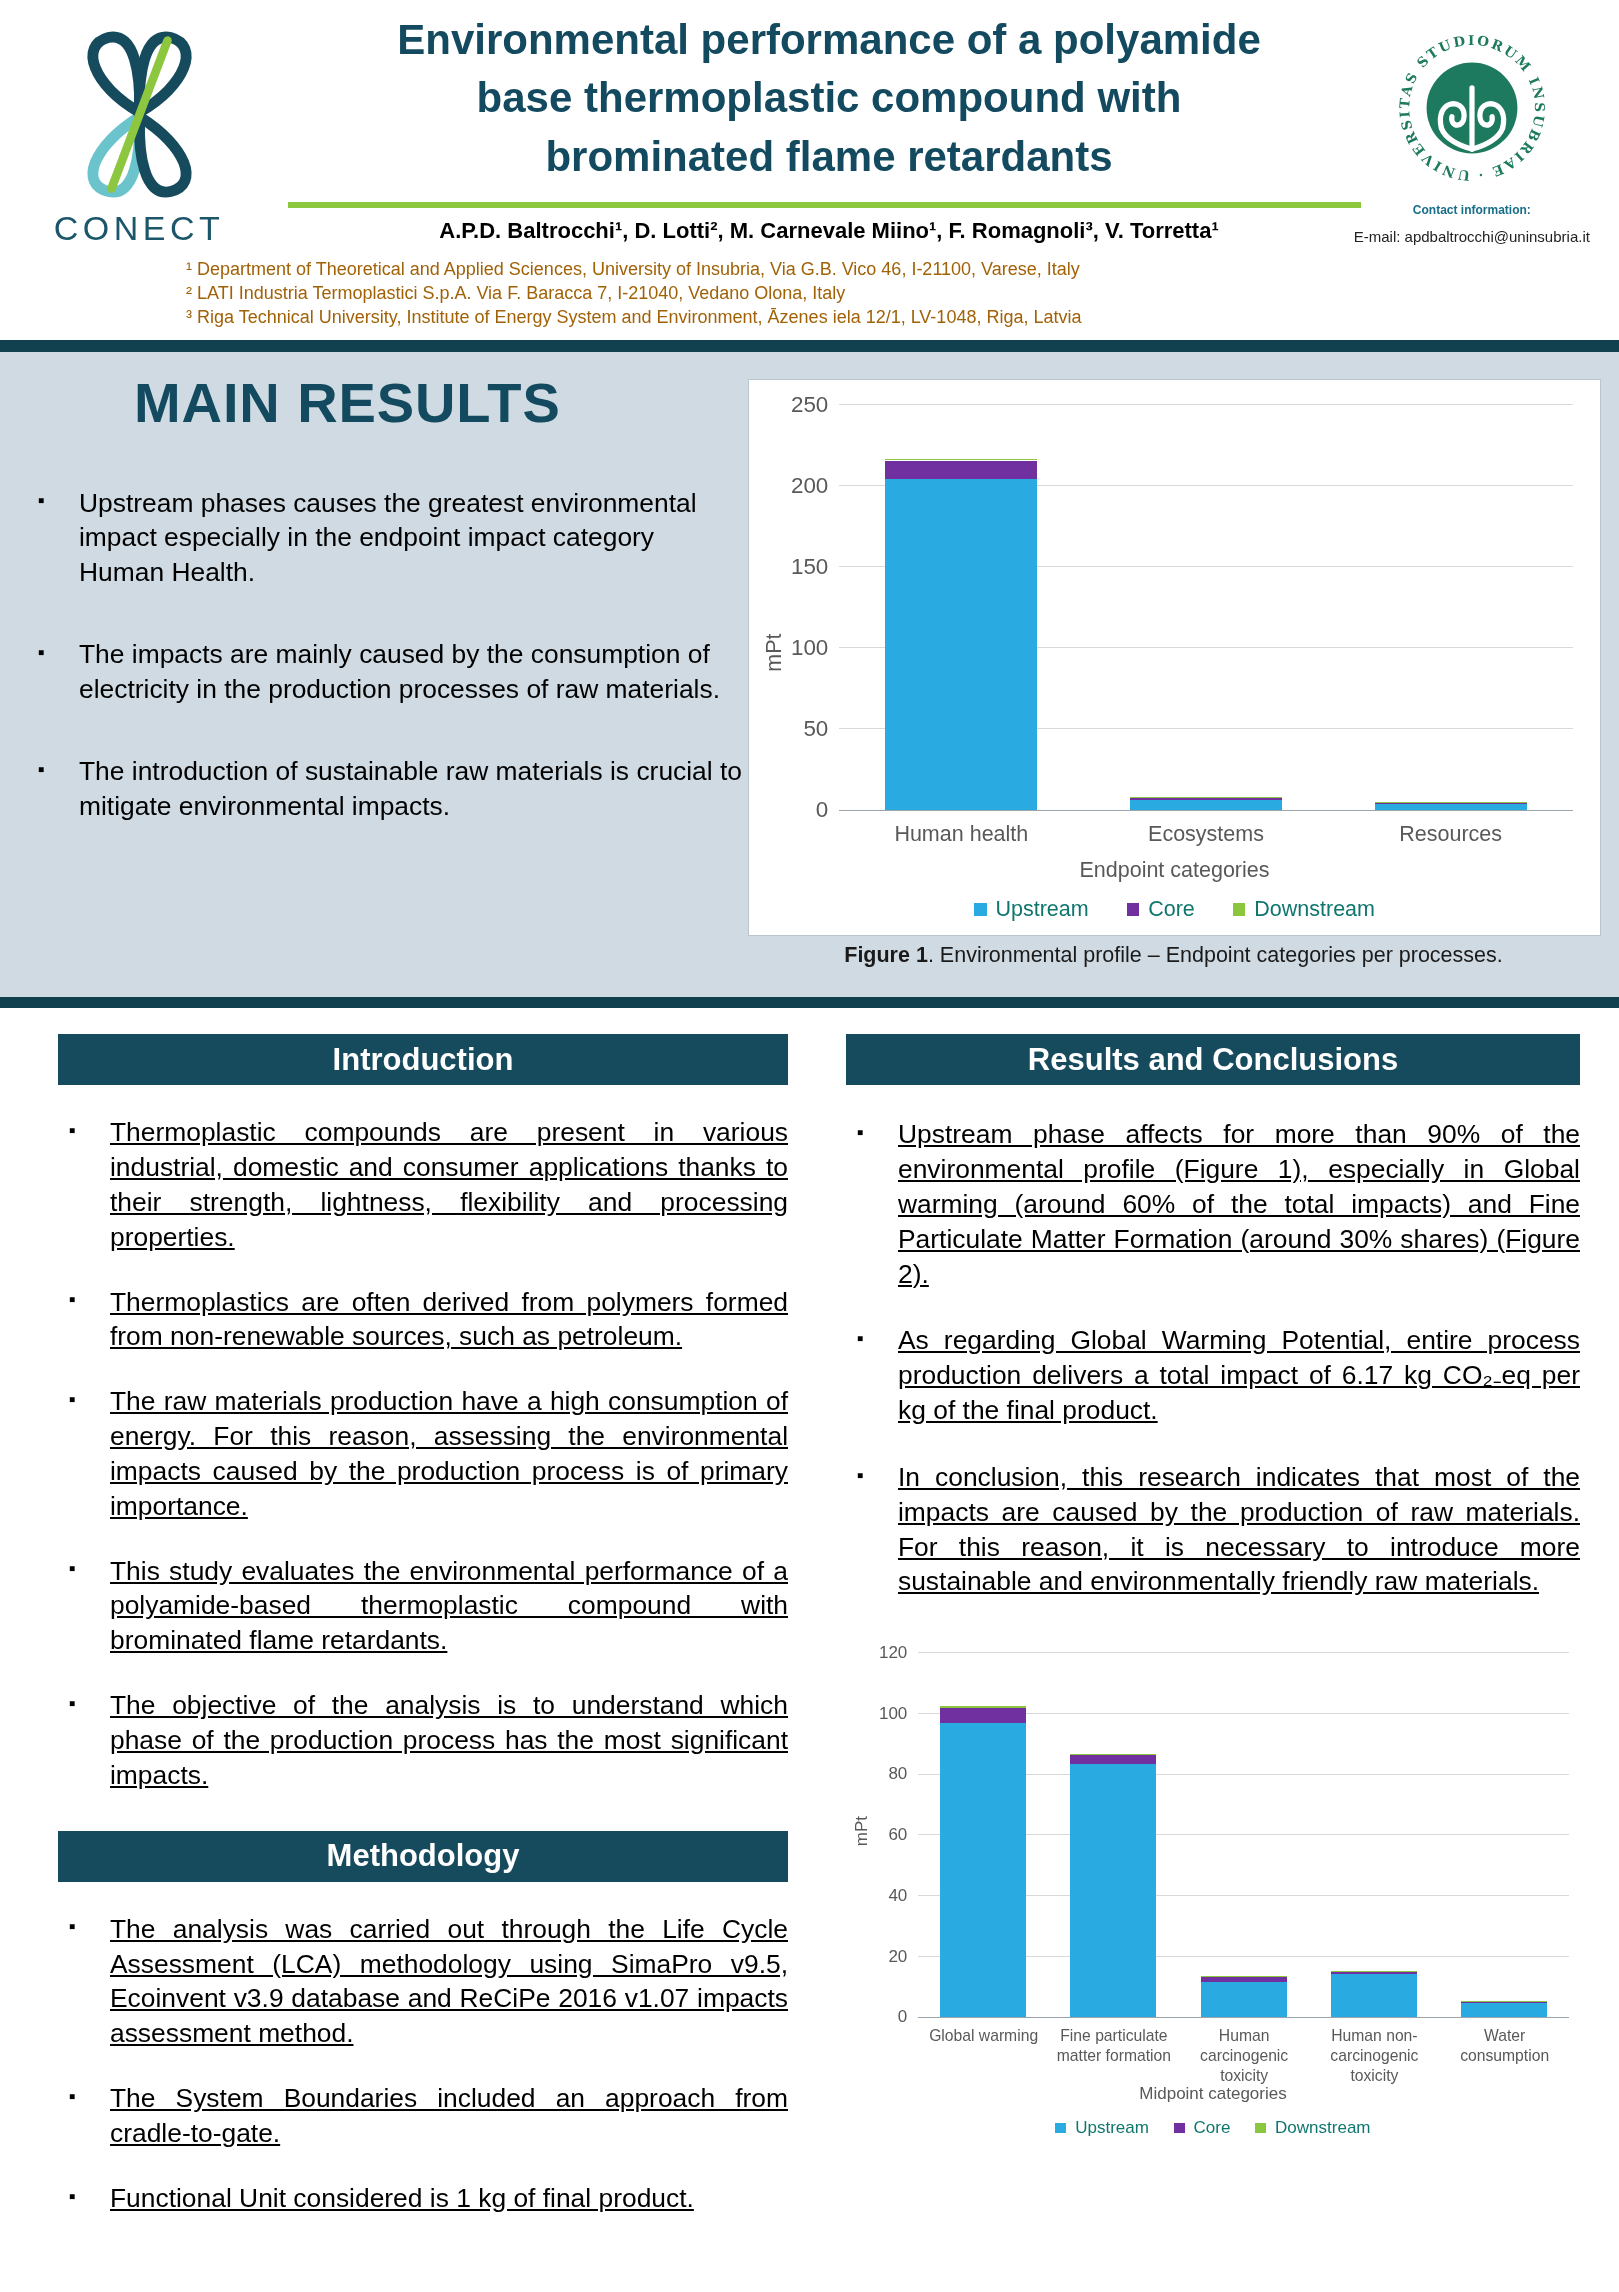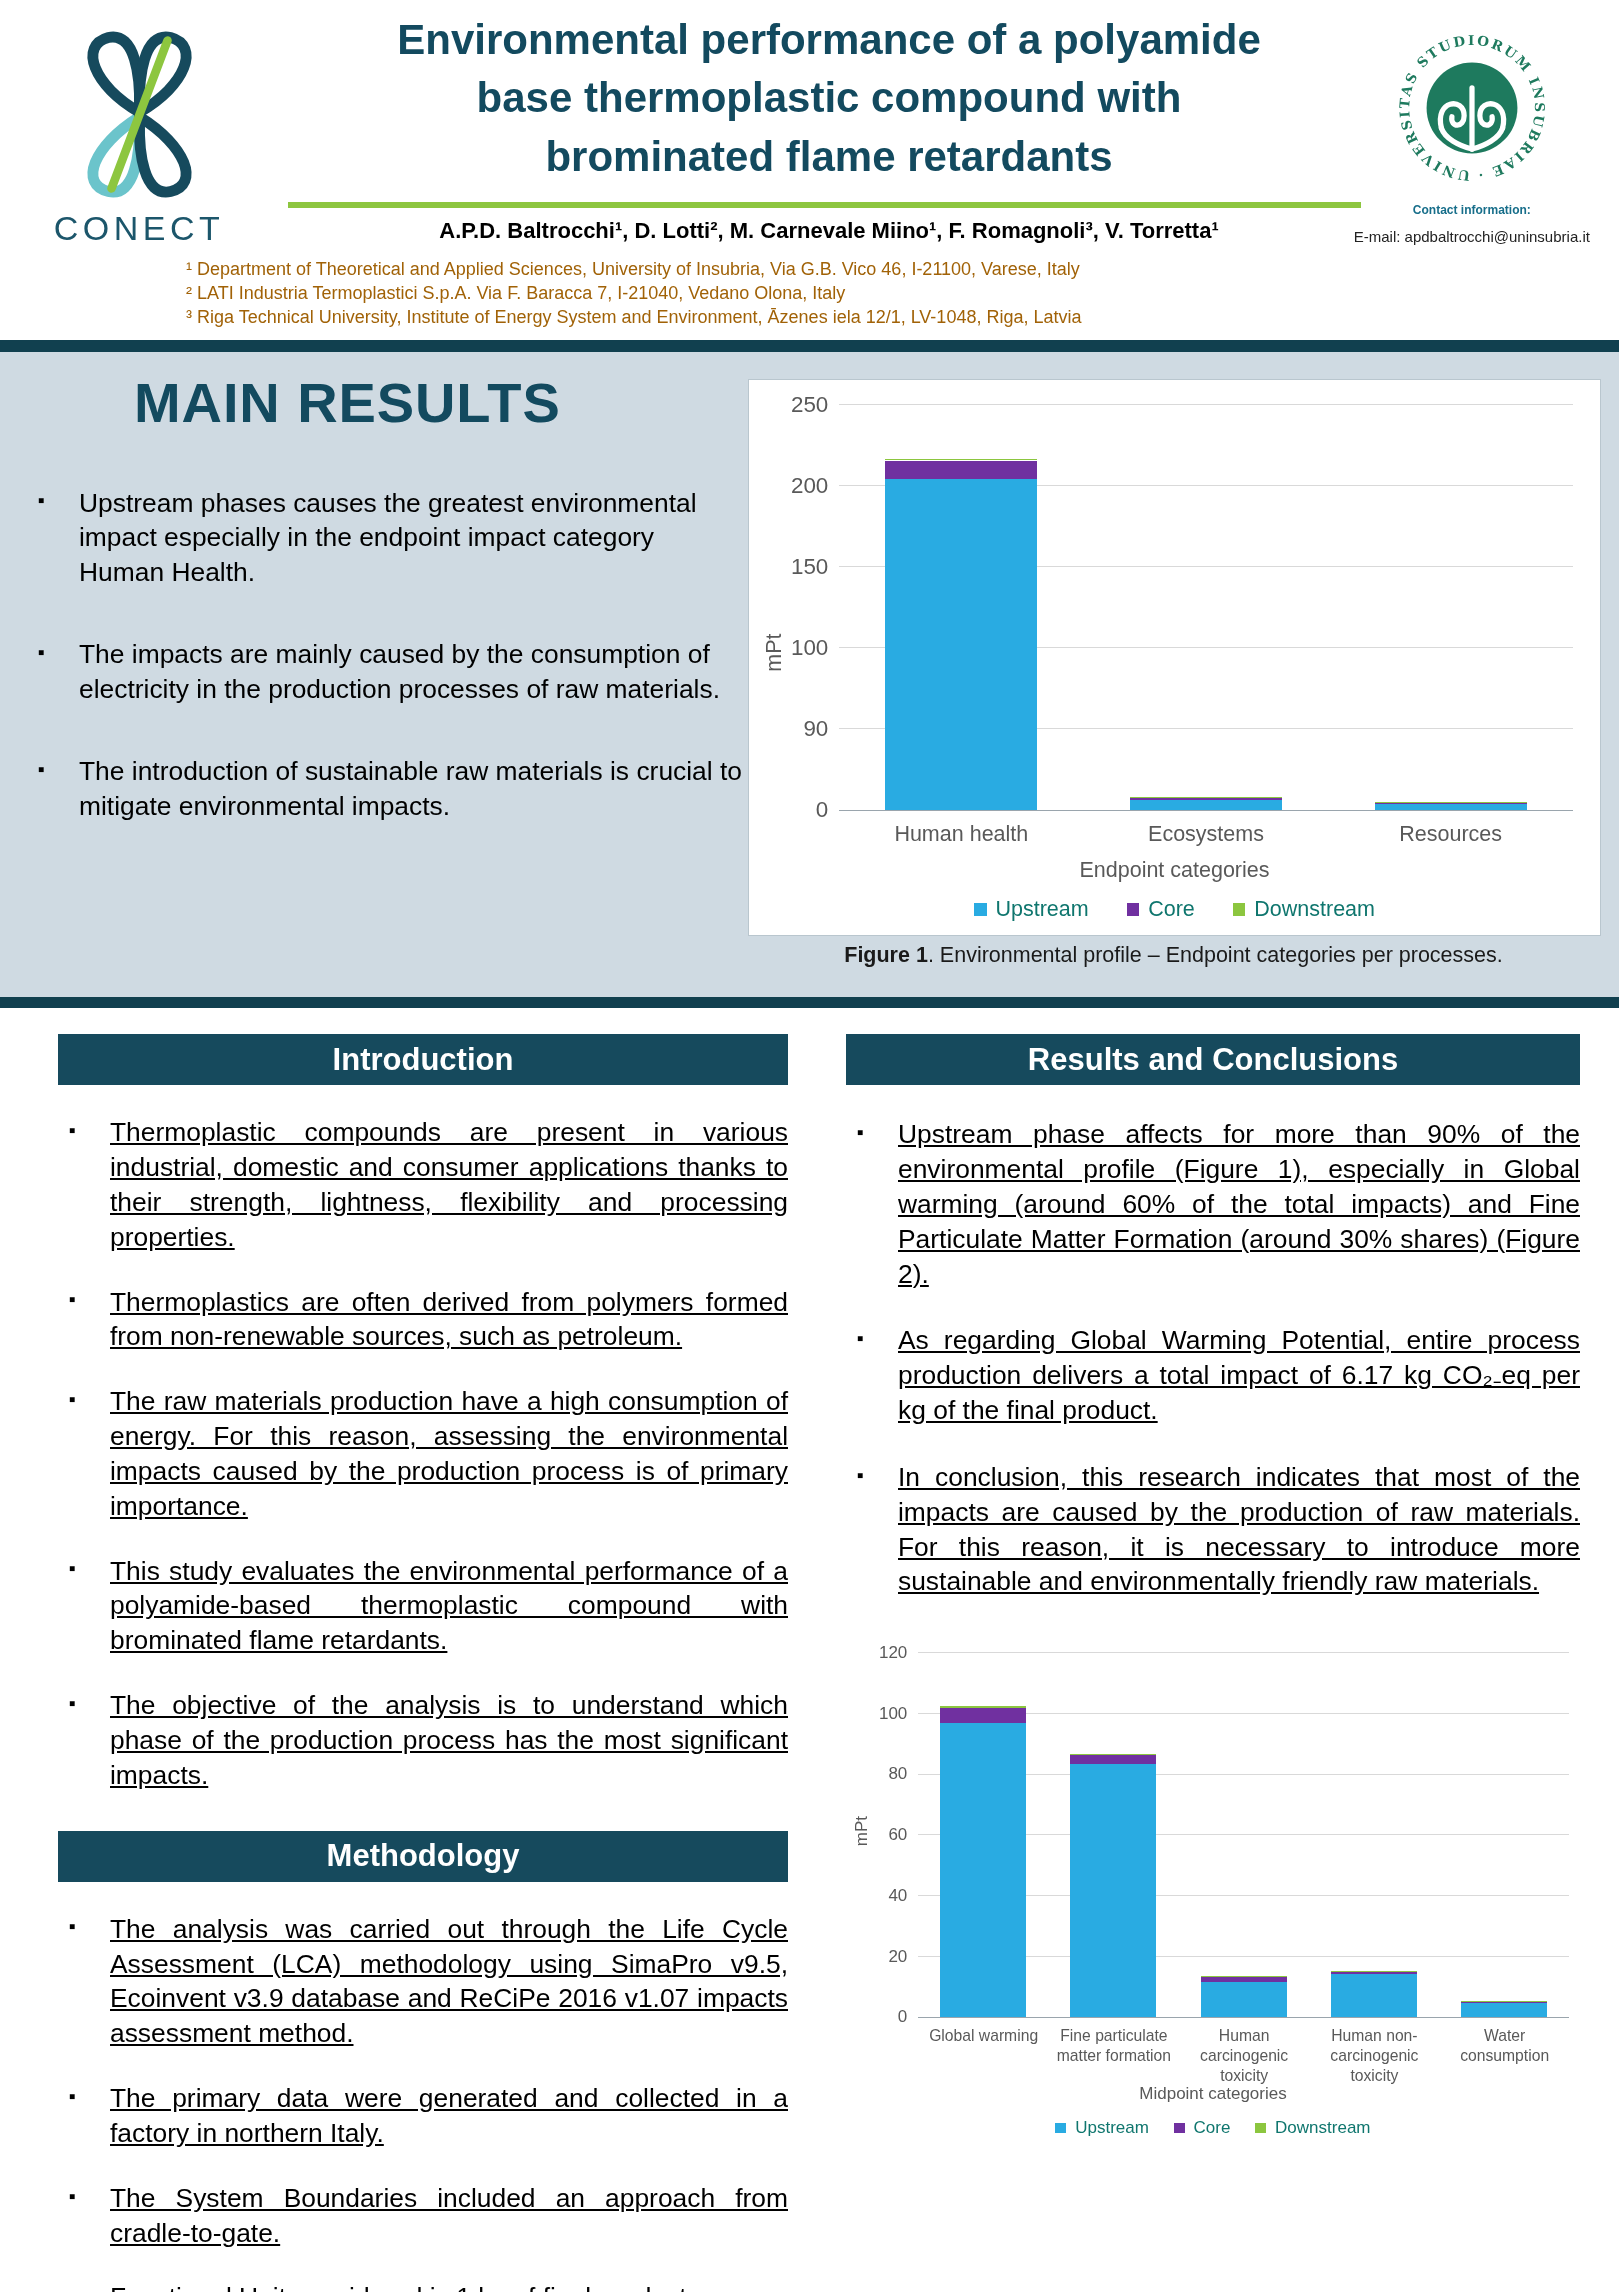--- a/index.html
+++ b/index.html
@@ -135,21 +135,21 @@
     <li>Upstream phases causes the greatest environmental impact especially in the endpoint impact category Human Health.</li>
     <li>The impacts are mainly caused by the consumption of electricity in the production processes of raw materials.</li>
     <li>The introduction of sustainable raw materials is crucial to mitigate environmental impacts.</li>
   </ul>
 
   <div id="fig1-chart" class="chart">
     <div class="ylab">mPt</div>
     <div class="plot">
         <div class="tick" style="bottom: 0%;">0</div>
         <div class="gridline" style="bottom: 20%;"></div>
-        <div class="tick" style="bottom: 20%;">90</div>
+        <div class="tick" style="bottom: 20%;">50</div>
         <div class="gridline" style="bottom: 40%;"></div>
         <div class="tick" style="bottom: 40%;">100</div>
         <div class="gridline" style="bottom: 60%;"></div>
         <div class="tick" style="bottom: 60%;">150</div>
         <div class="gridline" style="bottom: 80%;"></div>
         <div class="tick" style="bottom: 80%;">200</div>
         <div class="gridline" style="bottom: 100%;"></div>
         <div class="tick" style="bottom: 100%;">250</div>
         <div class="seg" style="left: calc(16.6667% - 76px); width: 152px; bottom: 0%; height: 81.6%; background: rgb(41, 171, 226);"></div>
         <div class="seg" style="left: calc(16.6667% - 76px); width: 152px; bottom: 81.6%; height: 4.6%; background: rgb(112, 48, 160);"></div>
@@ -196,21 +196,20 @@
       <li>Thermoplastic compounds are present in various industrial, domestic and consumer applications thanks to their strength, lightness, flexibility and processing properties.</li>
       <li>Thermoplastics are often derived from polymers formed from non-renewable sources, such as petroleum.</li>
       <li>The raw materials production have a high consumption of energy. For this reason, assessing the environmental impacts caused by the production process is of primary importance.</li>
       <li>This study evaluates the environmental performance of a polyamide-based thermoplastic compound with brominated flame retardants.</li>
       <li>The objective of the analysis is to understand which phase of the production process has the most significant impacts.</li>
     </ul>
 
     <div class="section-bar" id="method-bar">Methodology</div>
     <ul class="bullets col-bullets" id="method-bullets">
       <li>The analysis was carried out through the Life Cycle Assessment (LCA) methodology using SimaPro v9.5, Ecoinvent v3.9 database and ReCiPe 2016 v1.07 impacts assessment method.</li>
-      <li>The primary data were generated and collected in a factory in northern Italy.</li>
       <li>The System Boundaries included an approach from cradle-to-gate.</li>
       <li>Functional Unit considered is 1 kg of final product.</li>
     </ul>
   </div>
 
   <div id="right-col">
     <div class="section-bar" id="results-bar" style="margin-top:26px;">Results and Conclusions</div>
     <ul class="bullets col-bullets" id="results-bullets">
       <li>Upstream phase affects for more than 90% of the environmental profile (Figure 1), especially in Global warming (around 60% of the total impacts) and Fine Particulate Matter Formation (around 30% shares) (Figure 2).</li>
       <li>As regarding Global Warming Potential, entire process production delivers a total impact of 6.17 kg CO₂₋eq per kg of the final product.</li>

